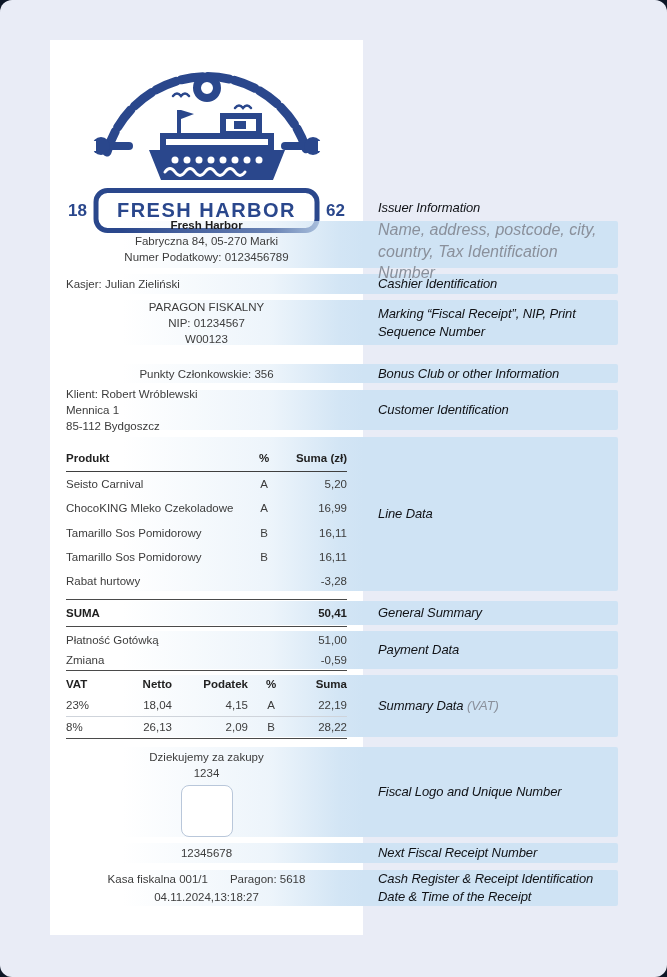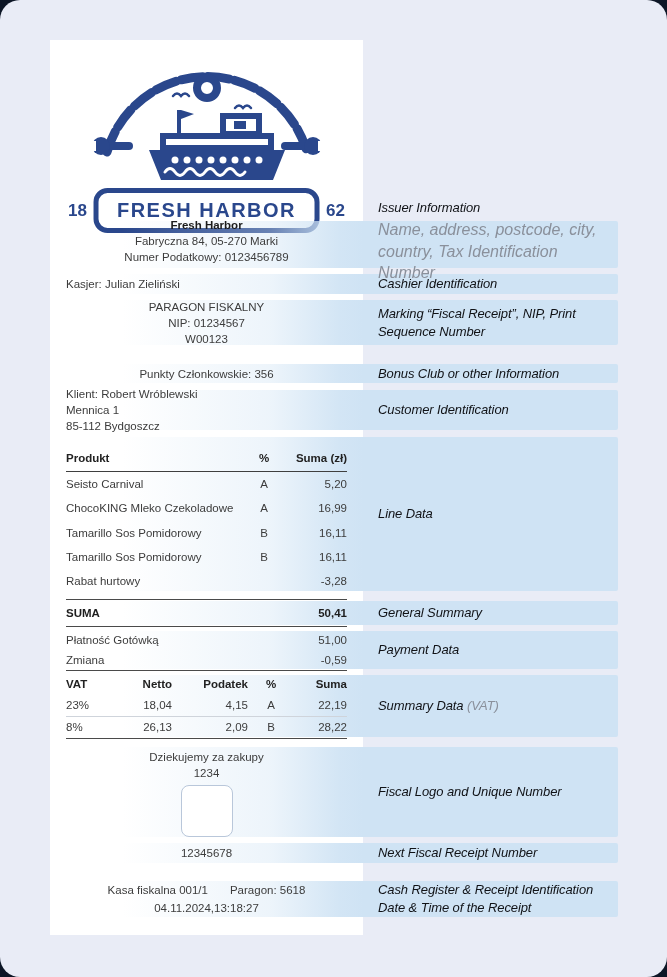--- a/index.html
+++ b/index.html
@@ -1,17 +1,17 @@
 <!DOCTYPE html>
 <html style="--page_bg: #0d1626; --card_bg: #e9ecf6; --receipt_bg: #ffffff; --band: #cfe3f4; --navy: #2a478c; --ink: #3c3c3c; --muted: #8a909b;"><head>
 <meta charset="utf-8">
 <style>
   html,body{margin:0;padding:0;width:667px;height:977px;background:var(--page_bg,#0d1626);
     font-family:"Liberation Sans","DejaVu Sans",sans-serif;}
-  .card{position:absolute;inset:0;background:var(--card_bg,#e9ecf6);border-radius:20px;overflow:hidden;}
+  .card{position:absolute;inset:0;background:var(--card_bg,#e9ecf6);border-radius:12px;overflow:hidden;}
   .receipt-bg{position:absolute;left:50px;top:40px;width:313px;height:895px;background:var(--receipt_bg,#ffffff);}
   .content{position:absolute;left:50px;top:40px;width:568px;}
 
   .row{position:relative;}
   .band{position:absolute;left:72px;right:0;top:2px;bottom:2px;border-radius:2px;z-index:0;
     background:linear-gradient(90deg,rgba(207,227,244,0) 0%,rgba(207,227,244,.38) 30%,
       rgba(207,227,244,.92) 44%,var(--band,#cfe3f4) 48.6%,var(--band,#cfe3f4) 100%);}
   .band.b-issuer{top:9px;}
   .rs{position:relative;z-index:1;width:313px;height:100%;padding:0 16px;box-sizing:border-box;
     display:flex;flex-direction:column;justify-content:center;
@@ -30,21 +30,21 @@
   .row-marking{height:49px;margin-top:2px;}
   .row-bonus{height:23px;margin-top:15px;}
   .row-customer{height:44px;margin-top:3px;}
   .row-items{height:158px;margin-top:3px;}
   .row-suma{height:28px;margin-top:6px;}
   .row-payment{height:42px;margin-top:2px;}
   .row-vat{height:66px;margin-top:2px;}
   .row-fiscal{height:94px;margin-top:6px;}
   .row-next{height:24px;margin-top:2px;}
   .row-promo{height:24px;margin-top:2px;}
-  .row-register{height:40px;margin-top:14px;}
+  .row-register{height:40px;margin-top:3px;}
 
   
   .logo-wrap{position:relative;width:313px;height:172px;}
   .logo-svg{position:absolute;left:50%;top:28px;transform:translateX(-50%);}
   .banner-row{position:absolute;left:50%;top:148px;transform:translateX(-50%);
     display:flex;align-items:center;gap:7px;white-space:nowrap;}
   .year{font-weight:bold;font-size:17px;color:var(--navy,#2a478c);}
   .banner{border:5px solid var(--navy,#2a478c);border-radius:14px;background:#fff;
     padding:6px 18px;font-size:20px;font-weight:bold;letter-spacing:1.5px;color:var(--navy,#2a478c);}
 

